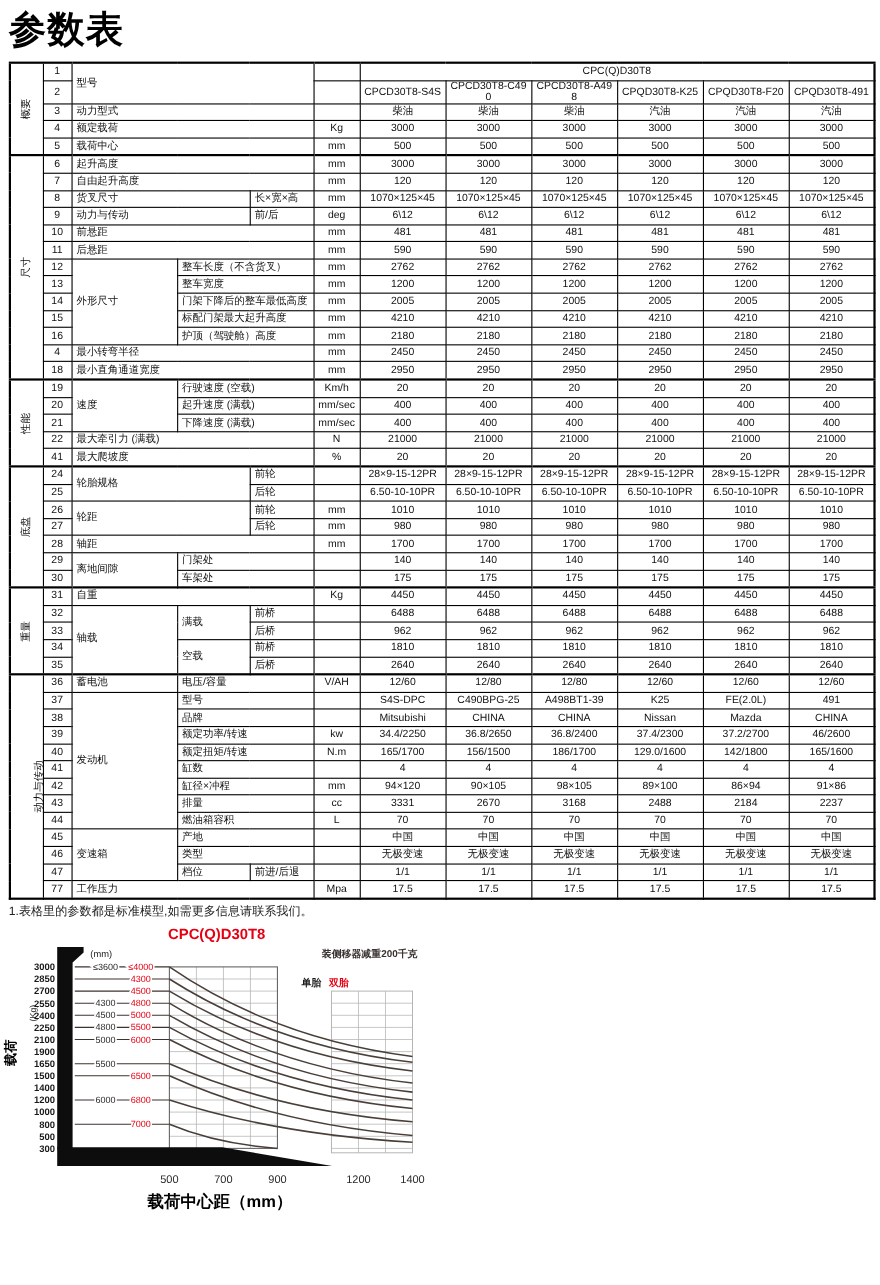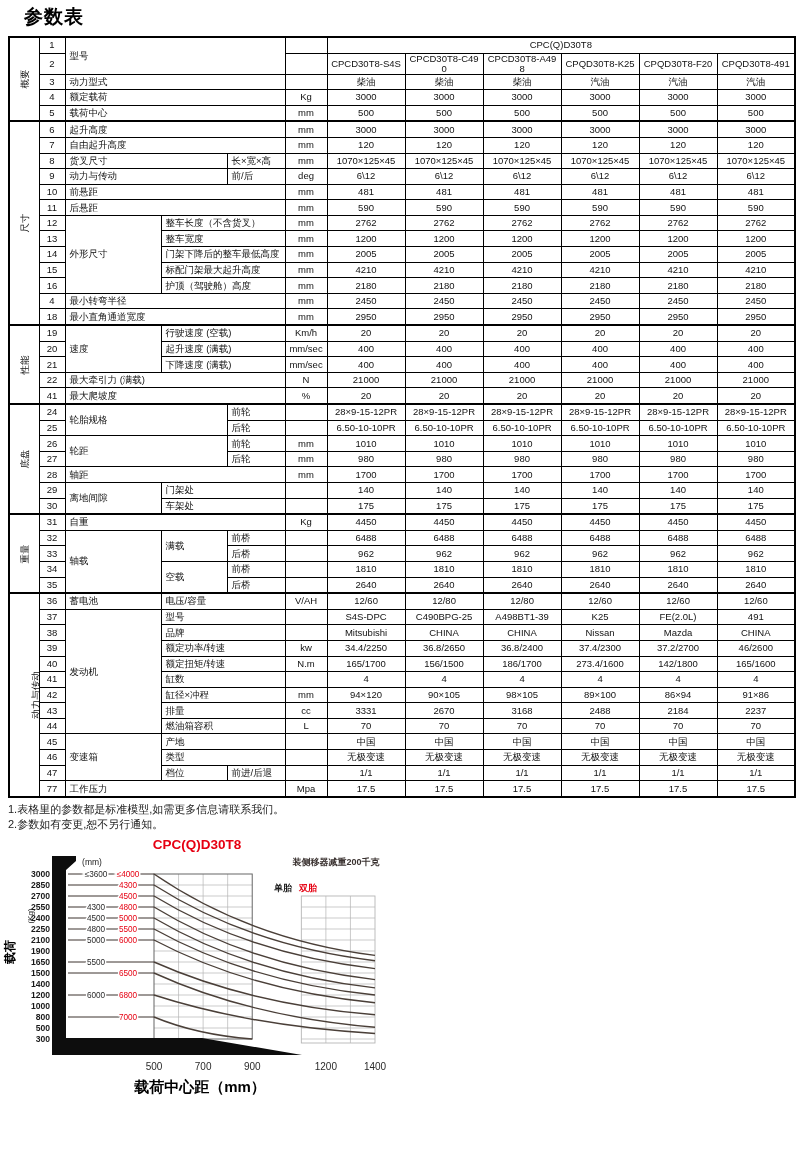--- a/index.html
+++ b/index.html
@@ -1,18 +1,18 @@
 <!DOCTYPE html>
 <html><head>
 <meta charset="utf-8">
 <style>
   html,body{margin:0;padding:0;background:#fff;width:800px;
     font-family:"Liberation Sans","DejaVu Sans",sans-serif;color:#111;}
   .page{width:800px;height:1168px;position:relative;overflow:hidden;}
-  h1.sec{font-size:19px;font-weight:bold;margin:4px 0 6px 24px;letter-spacing:1px;color:#000;}
+  h1.sec{font-size:34px;font-weight:bold;margin:4px 0 6px 8px;letter-spacing:1px;color:#000;}
   
   table.spec{border-collapse:collapse;table-layout:fixed;margin-left:8px;width:788px;
     border:2px solid #000;}
   table.spec td{border:1px solid #000;font-size:9.5px;line-height:1.05;height:14.6px;
     padding:0 2px;text-align:center;overflow:hidden;white-space:normal;word-break:break-all;}
   table.spec td.label{text-align:left;padding-left:4px;word-break:keep-all;white-space:nowrap;}
   table.spec tr.gtop td{border-top:2px solid #000;}
   td.group-cell{padding:0;}
   .vtext{display:inline-block;transform:rotate(-90deg);white-space:nowrap;font-size:9.5px;}
   
@@ -484,21 +484,21 @@
           <td class="val">37.2/2700</td>
           <td class="val">46/2600</td>
         </tr>
         <tr>
           <td>40</td>
           <td class="label" colspan="2">额定扭矩/转速</td>
           <td>N.m</td>
           <td class="val">165/1700</td>
           <td class="val">156/1500</td>
           <td class="val">186/1700</td>
-          <td class="val">273.4/1600</td>
+          <td class="val">129.0/1600</td>
           <td class="val">142/1800</td>
           <td class="val">165/1600</td>
         </tr>
         <tr>
           <td>41</td>
           <td class="label" colspan="2">缸数</td>
           <td></td>
           <td class="val">4</td>
           <td class="val">4</td>
           <td class="val">4</td>
@@ -583,21 +583,20 @@
           <td class="val">17.5</td>
           <td class="val">17.5</td>
           <td class="val">17.5</td>
           <td class="val">17.5</td>
         </tr>
       </tbody>
   </table>
 
   <div class="notes">
     <div>1.表格里的参数都是标准模型,如需更多信息请联系我们。</div>
-    <div>2.参数如有变更,恕不另行通知。</div>
   </div>
 
 
   <div class="chart-wrap" id="chart-wrap"><svg viewBox="0 0 430 272" width="430" height="272">
         <line x1="154" y1="51" x2="252.22222222222223" y2="51" stroke="#b5b5b5" stroke-width="0.7"></line>
         <line x1="154" y1="62" x2="252.22222222222223" y2="62" stroke="#b5b5b5" stroke-width="0.7"></line>
         <line x1="154" y1="73" x2="252.22222222222223" y2="73" stroke="#b5b5b5" stroke-width="0.7"></line>
         <line x1="154" y1="84" x2="252.22222222222223" y2="84" stroke="#b5b5b5" stroke-width="0.7"></line>
         <line x1="154" y1="95" x2="252.22222222222223" y2="95" stroke="#b5b5b5" stroke-width="0.7"></line>
         <line x1="154" y1="106" x2="252.22222222222223" y2="106" stroke="#b5b5b5" stroke-width="0.7"></line>

